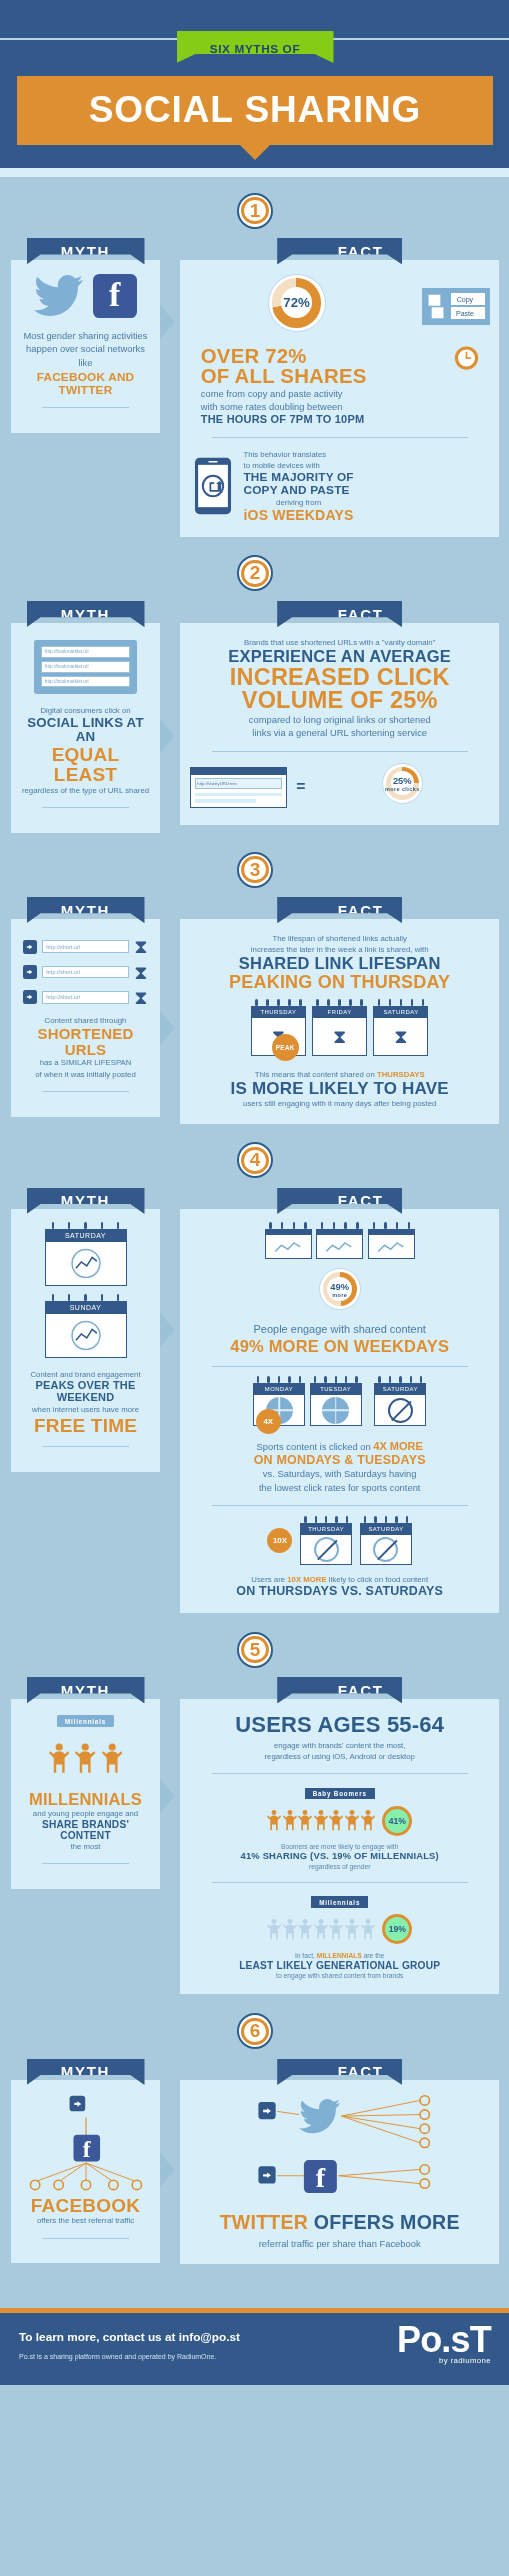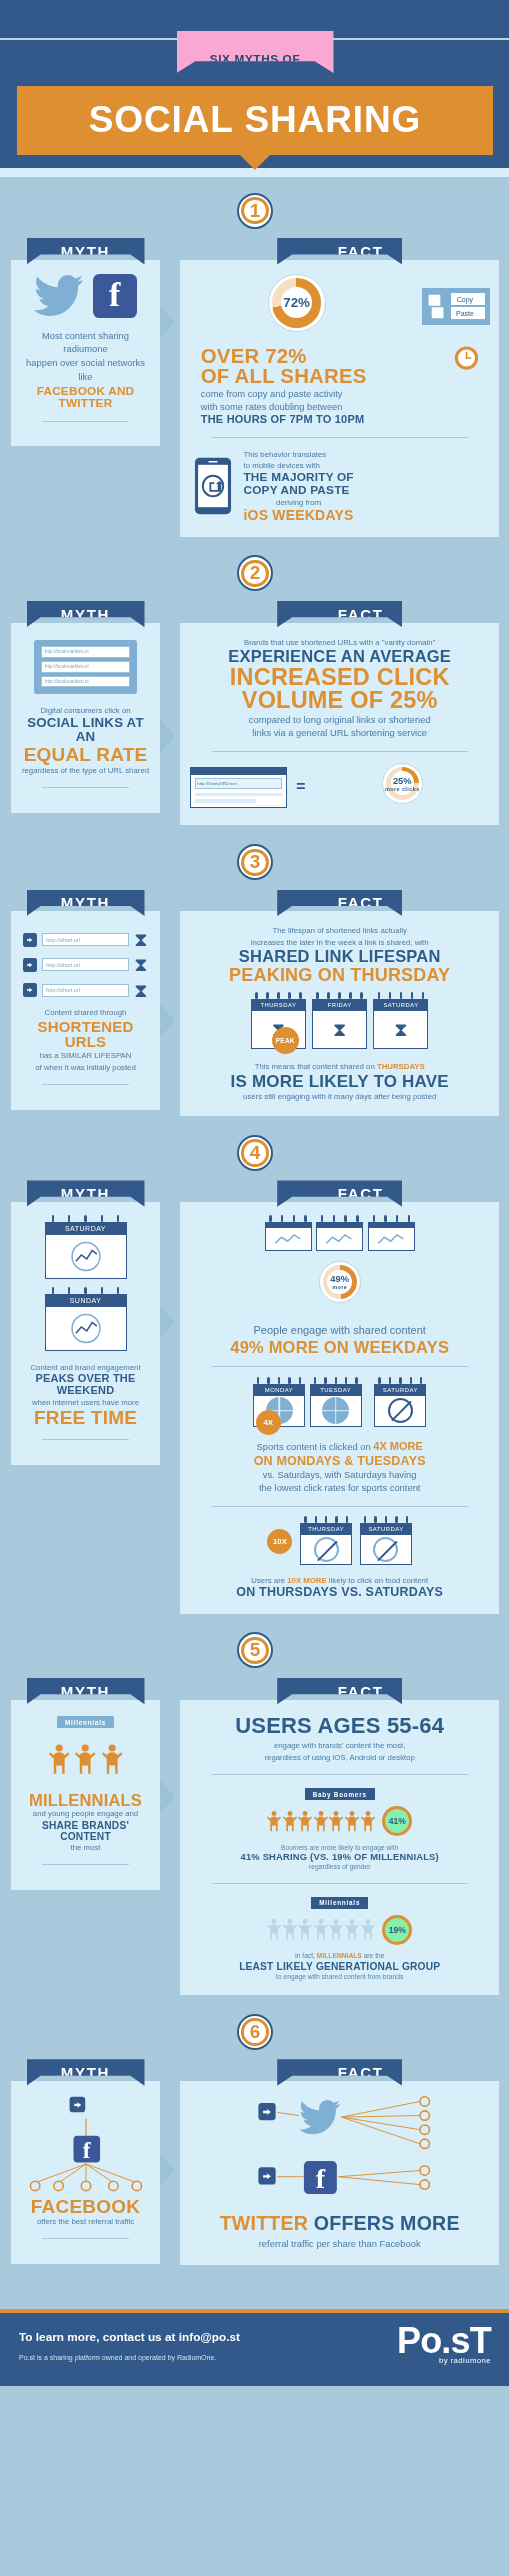--- a/index.html
+++ b/index.html
@@ -21,23 +21,23 @@
     position: relative;
     height: 177px;
   }
   .hdr-rule {
     position: absolute; left: 0; right: 0; top: 38px;
     height: 1.6px; background: #d4e9f4; opacity: .85;
   }
   .ribbon-top {
     position: relative; z-index: 3;
     width: 157px; margin: 17px auto 0 auto;
-    background: #f9a8d4; color: #1f4671;
+    background: #84cc16; color: #1f4671;
     font-size: 11.8px; font-weight: bold; letter-spacing: 0.6px;
-    text-align: center; padding: 21px 0 7px 0;
+    text-align: center; padding: 11px 0 7px 0;
     clip-path: polygon(0 0, 100% 0, 100% 100%, 88% 72%, 12% 72%, 0 100%);
   }
   .title-bar {
     position: relative; z-index: 2;
     margin: 13.3px 17px 0 17px;
     background: #de8f31;
     padding: 15px 0 16.5px 0;
     text-align: center;
   }
   .title-bar h1 {
@@ -199,21 +199,21 @@
           <div class="row-center" style="margin-bottom:11px;">
             <span class="bird">
               <svg viewBox="0 0 62 52" width="49" height="41">
                   <path fill="#7fb0d4" d="M62 6.2c-2.3 1-4.7 1.7-7.3 2 2.6-1.6 4.6-4 5.6-7-2.5 1.5-5.2 2.5-8.1 3.1C49.8 1.7 46.5 0 42.9 0c-7 0-12.7 5.7-12.7 12.7 0 1 .1 2 .3 2.9C19.9 15.1 10.5 10 4.2 2.3c-1.1 1.9-1.7 4-1.7 6.4 0 4.4 2.2 8.3 5.6 10.5-2-.1-4-.6-5.7-1.5v.2c0 6.1 4.4 11.3 10.2 12.4-1.1.3-2.2.4-3.3.4-.8 0-1.6-.1-2.4-.2 1.6 5 6.3 8.7 11.8 8.8-4.3 3.4-9.8 5.4-15.7 5.4-1 0-2-.1-3-.2C5.6 49.8 12.3 52 19.5 52c23.4 0 36.2-19.4 36.2-36.2v-1.6C58.2 12.4 60.3 9.5 62 6.2z"></path>
                 </svg>
             </span>
             <span class="sq-logo fb">
                 <span class="fb-f">f</span>
               </span>
           </div>
-          <div class="t-md">Most content sharing radiumone</div>
+          <div class="t-md">Most gender sharing activities</div>
           <div class="t-md">happen over social networks like</div>
           <div class="t-orange-b" style="font-size:11.8px;margin-top:1.6px;">FACEBOOK AND TWITTER</div>
           <div class="hr"></div>
         </div>
       </div>
       <div class="col-arrow">
           <div class="arrow-chevron"></div>
         </div>
       <div class="col-fact">
         <div class="band fact">FACT</div>
@@ -279,21 +279,21 @@
       <div class="col-myth">
         <div class="band myth">MYTH</div>
         <div class="panel myth">
           <div style="background:#7fb0d4;padding:6.3px;margin:3.1px 14px 11px 14px;border-radius:2.4px;">
             <div class="urlbar" style="margin-bottom:3.1px;">http://bookmarklet.url</div>
             <div class="urlbar" style="margin-bottom:3.1px;">http://bookmarklet.url</div>
             <div class="urlbar">http://bookmarklet.url</div>
           </div>
           <div class="t-sm">Digital consumers click on</div>
           <div class="t-navy-b">SOCIAL LINKS AT AN</div>
-          <div class="t-orange-b" style="font-size:19px;">EQUAL RATE</div>
+          <div class="t-orange-b" style="font-size:19px;">EQUAL LEAST</div>
           <div class="t-sm">regardless of the type of URL shared</div>
           <div class="hr"></div>
         </div>
       </div>
       <div class="col-arrow">
           <div class="arrow-chevron" style="top:118px;"></div>
         </div>
       <div class="col-fact">
         <div class="band fact">FACT</div>
         <div class="panel fact">
@@ -531,21 +531,21 @@
               </div>
           </div>
           <div class="donut donut-sm" style="width:42px;height:42px;">
             <div class="ring" style="background:conic-gradient(#de8f31 0% 49%, #f5dfc3 49% 100%);"></div>
             <div class="hole" style="inset:7.8px;"></div>
             <div class="val" style="font-size:9.4px;">
               <span>49%</span>
               <small>more</small>
             </div>
           </div>
-          <div class="t-md" style="margin-top:20px;font-size:11px;">People engage with shared content</div>
+          <div class="t-md" style="margin-top:12px;font-size:11px;">People engage with shared content</div>
           <div class="t-big-or" style="font-size:16.5px;">49% MORE ON WEEKDAYS</div>
           <div class="hr"></div>
           <div class="row-center" style="gap:4.7px;position:relative;">
             <div class="calendar" style="width:52px;">
                 <div class="cal-rings">
                   <i></i>
                   <i></i>
                   <i></i>
                   <i></i>
                   <i></i>

